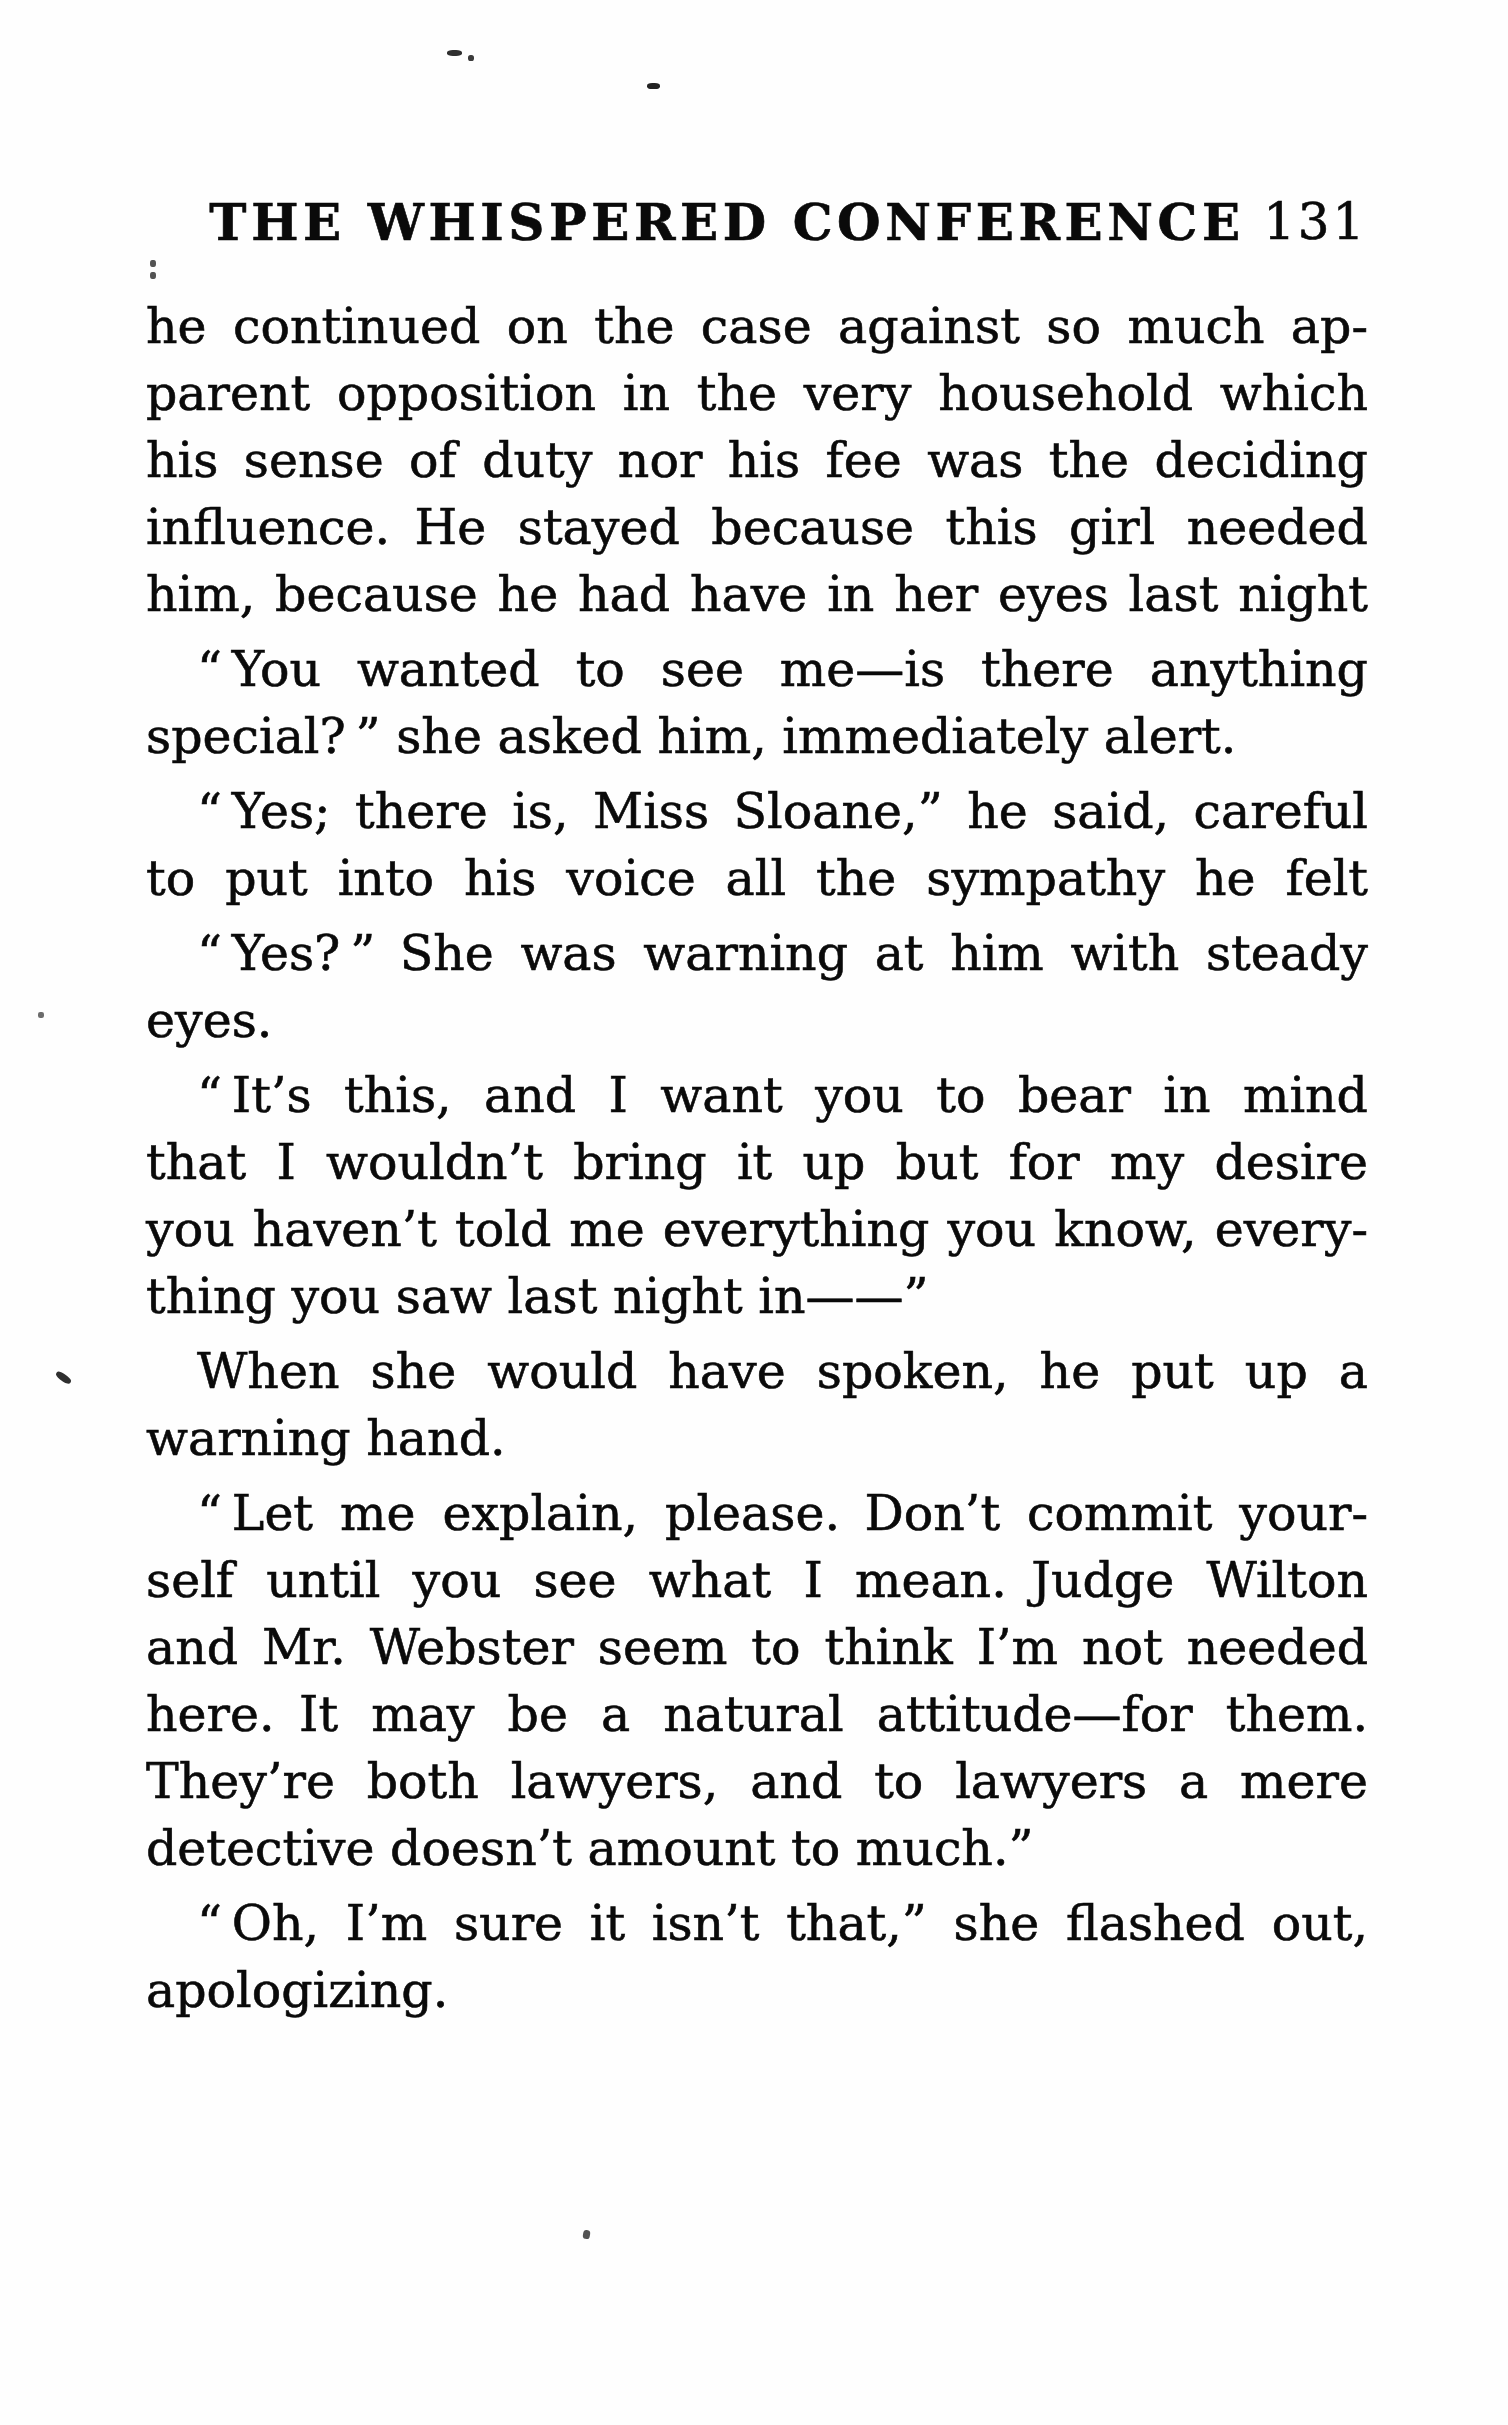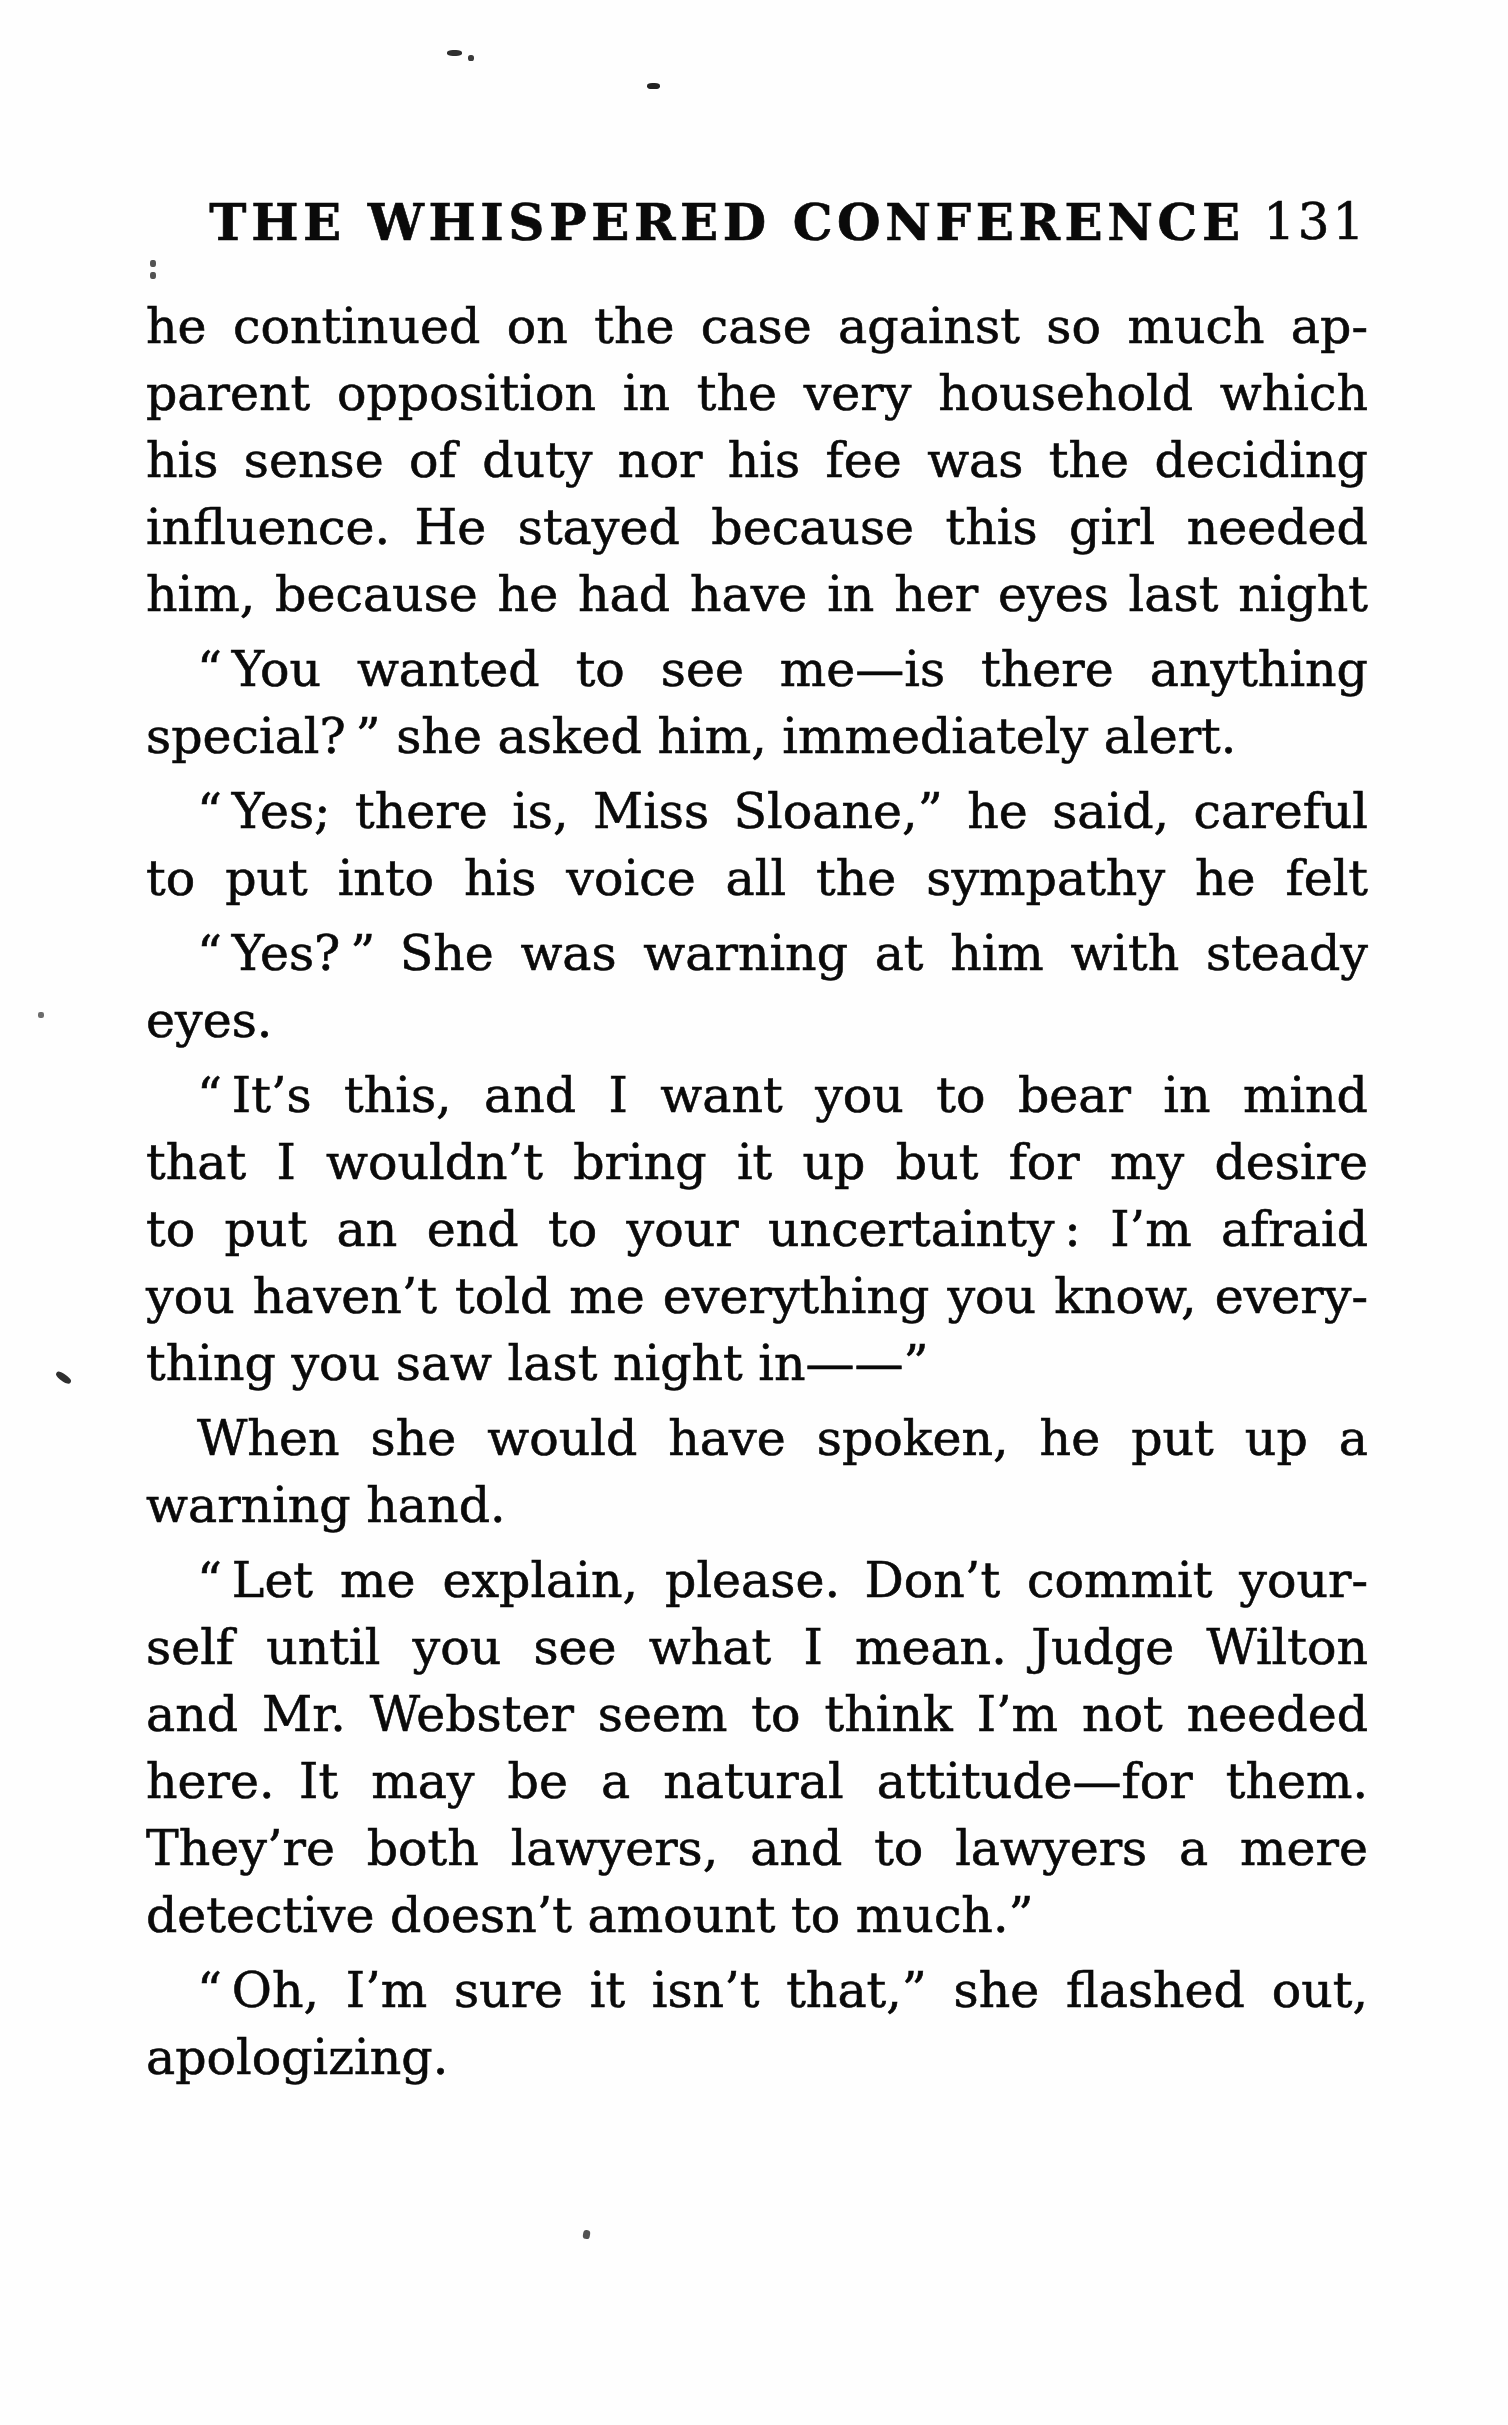--- a/index.html
+++ b/index.html
@@ -99,21 +99,20 @@
         <div class="line indent">“ Yes; there is, Miss Sloane,” he said, careful</div>
         <div class="line">to put into his voice all the sympathy he felt</div>
       </div>
       <div class="para">
         <div class="line indent">“ Yes? ” She was warning at him with steady</div>
         <div class="line last">eyes.</div>
       </div>
       <div class="para">
         <div class="line indent">“ It’s this, and I want you to bear in mind</div>
         <div class="line">that I wouldn’t bring it up but for my desire</div>
-        <div class="line">to put an end to your uncertainty : I’m afraid</div>
         <div class="line">you haven’t told me everything you know, every-</div>
         <div class="line last">thing you saw last night in——”</div>
       </div>
       <div class="para">
         <div class="line indent">When she would have spoken, he put up a</div>
         <div class="line last">warning hand.</div>
       </div>
       <div class="para">
         <div class="line indent">“ Let me explain, please. Don’t commit your-</div>
         <div class="line">self until you see what I mean. Judge Wilton</div>

